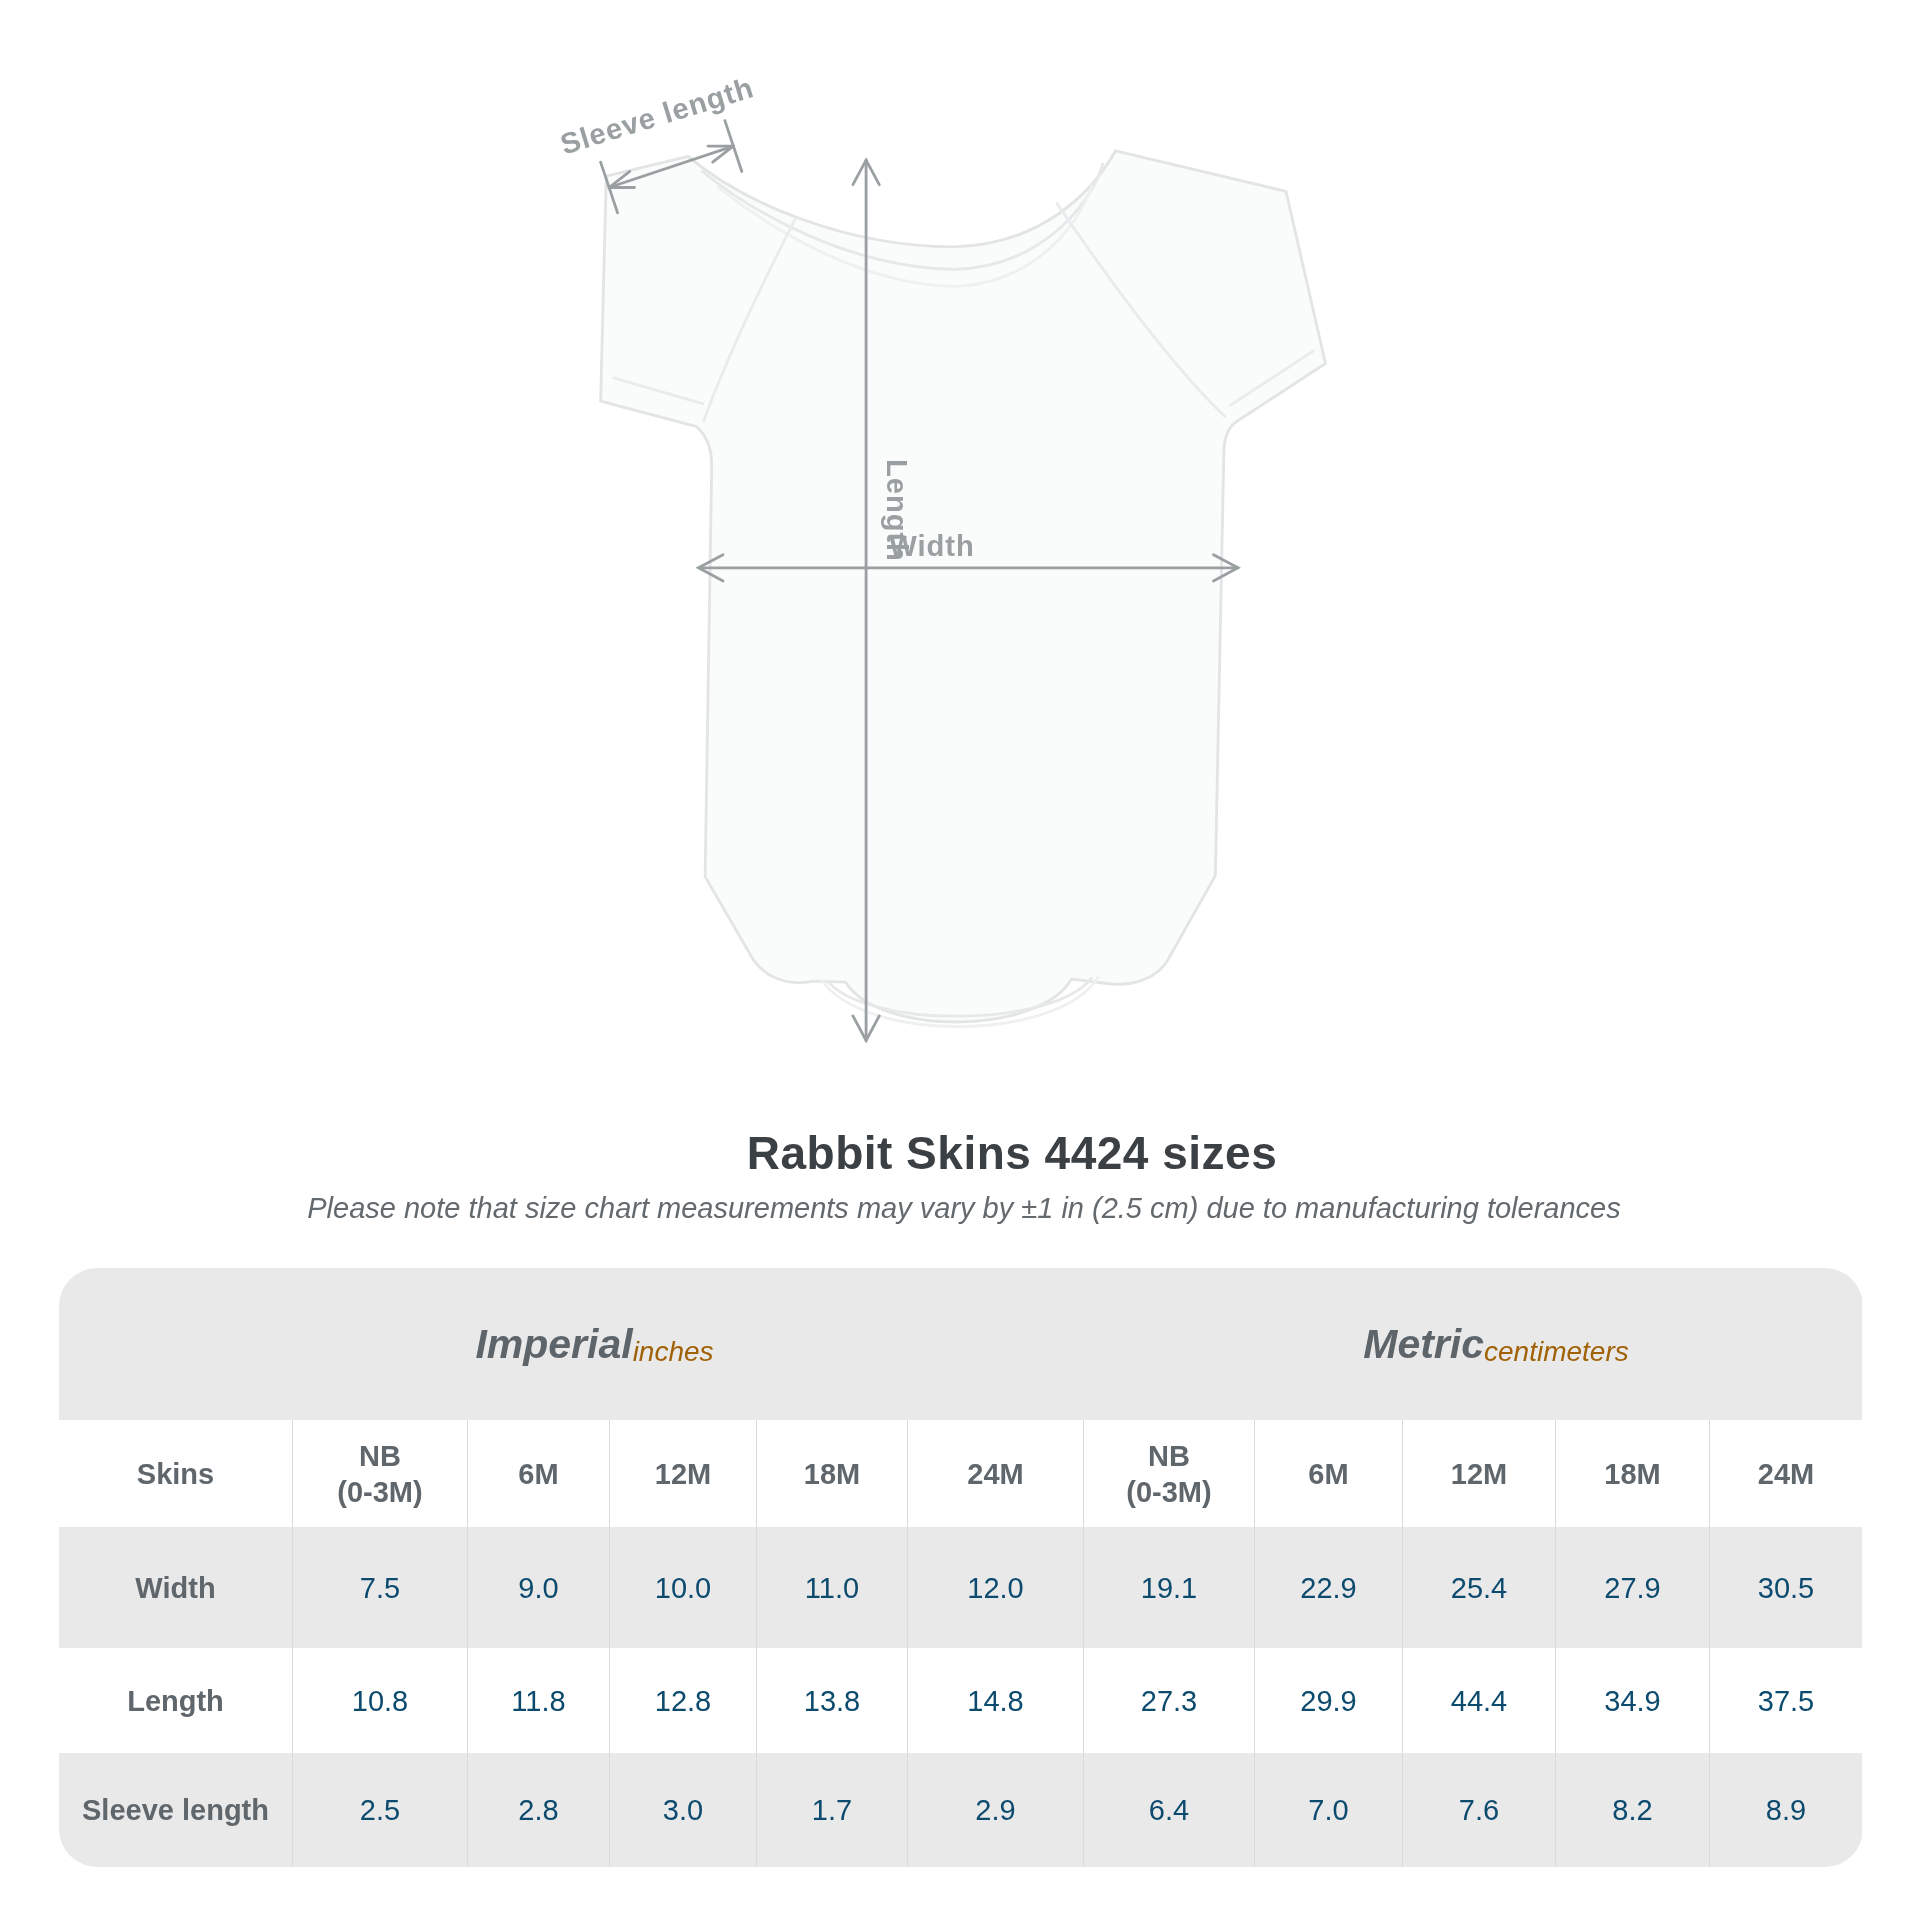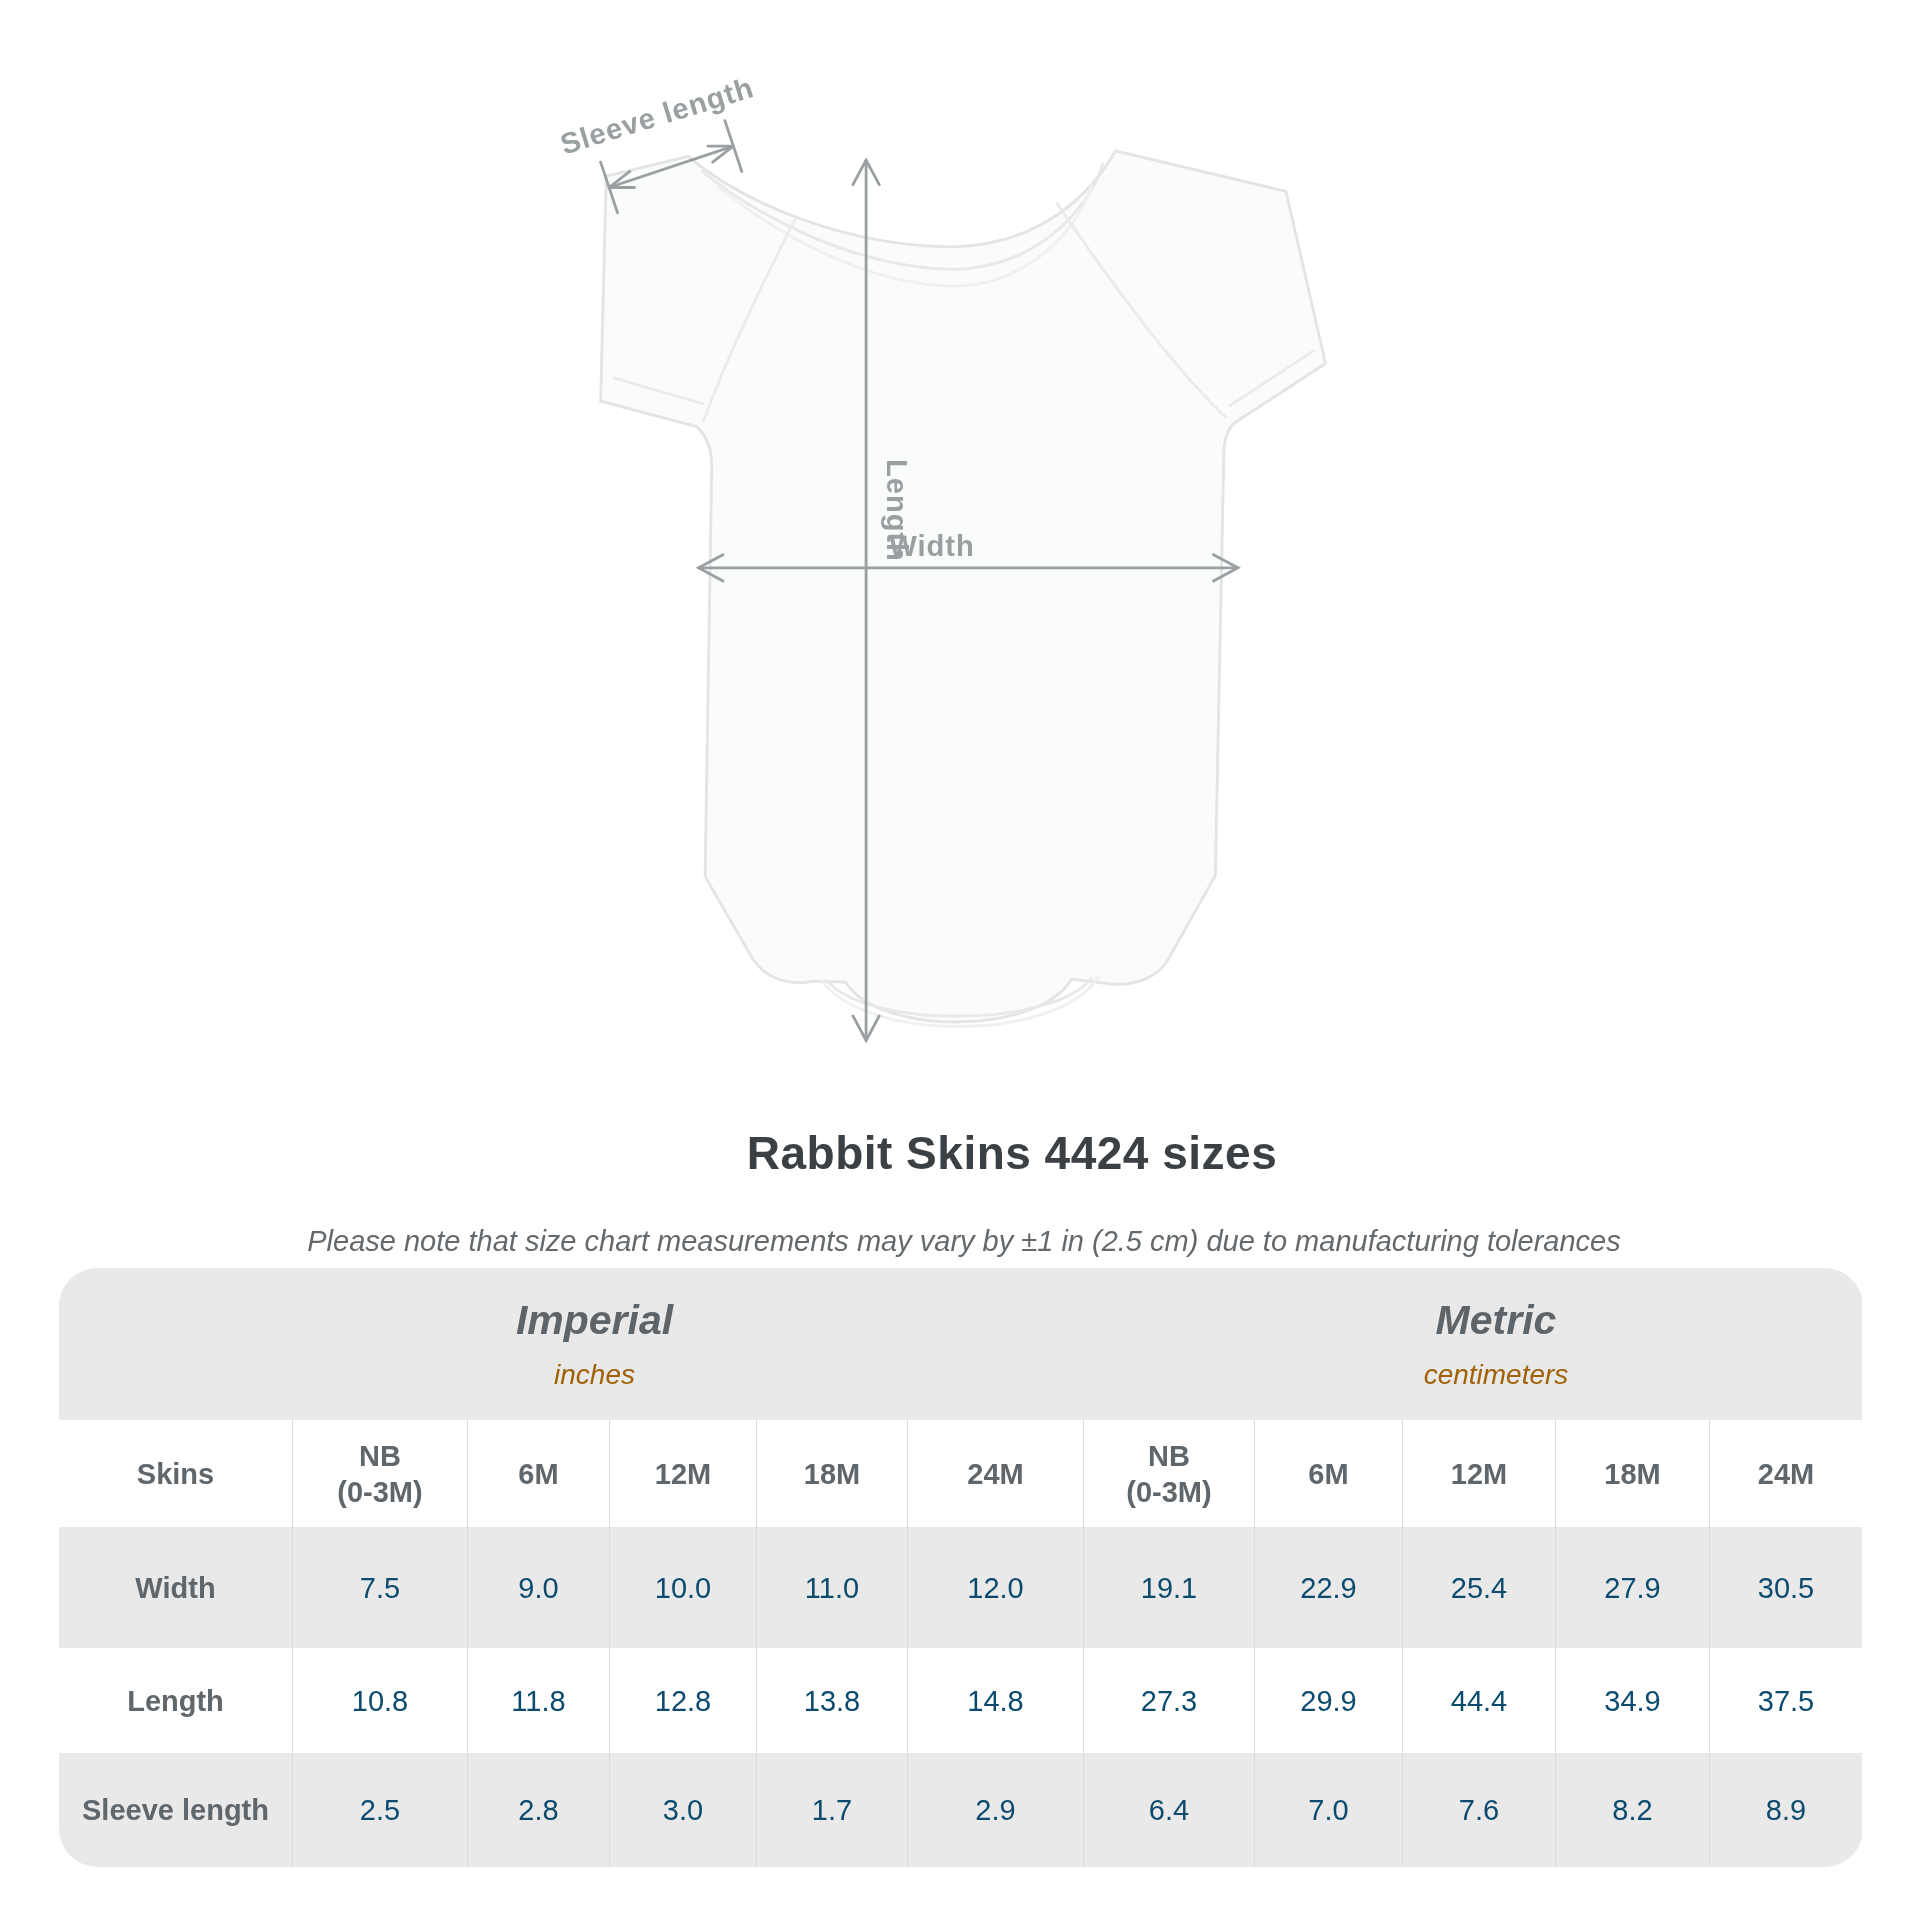--- a/index.html
+++ b/index.html
@@ -9,28 +9,28 @@
 
   
   .diagram{position:absolute;left:0;top:0;width:1928px;height:1130px;}
   .anno-text{font-family:"Liberation Sans",sans-serif;font-weight:bold;
              font-size:31px;fill:#9aa0a2;letter-spacing:1px;}
 
   
   .title{position:absolute;top:1126px;left:0;width:1928px;text-align:center;
          font-size:46px;font-weight:bold;color:#3b4045;letter-spacing:0.5px;padding-left:48px;}
   .subtitle{position:absolute;top:1192px;left:0;width:1928px;text-align:center;
-            font-size:29px;font-style:italic;color:#63696d;margin-top:33px;}
+            font-size:29px;font-style:italic;color:#63696d;}
 
   
   .size-table{position:absolute;left:59px;top:1268px;width:1804px;height:599px;
               border-radius:38px;overflow:hidden;display:grid;
               grid-template-columns:233px 175px 142px 147px 151px 176px 171px 148px 153px 154px 153px;
               grid-template-rows:152px 107px 121px 105px 114px;}
-  .banner{background:#e9e9ea;display:flex;flex-direction:column;
+  .banner{background:#e9e9ea;display:flex;flex-direction:row;
           align-items:center;justify-content:center;padding-left:47px;}
   .banner-left{grid-column:1/7;}
   .banner-right{grid-column:7/12;}
   .sec-title{font-size:41px;font-weight:bold;font-style:italic;color:#5d646a;}
   .sec-unit{font-size:28px;font-style:italic;color:#a16207;margin-top:15px;}
 
   .cell{display:flex;flex-direction:column;align-items:center;justify-content:center;
         background:#ffffff;line-height:36px;}
   .cell.gray{background:#e9e9ea;}
   .cell.sep{border-left:1.9px solid #d9dadb;}

